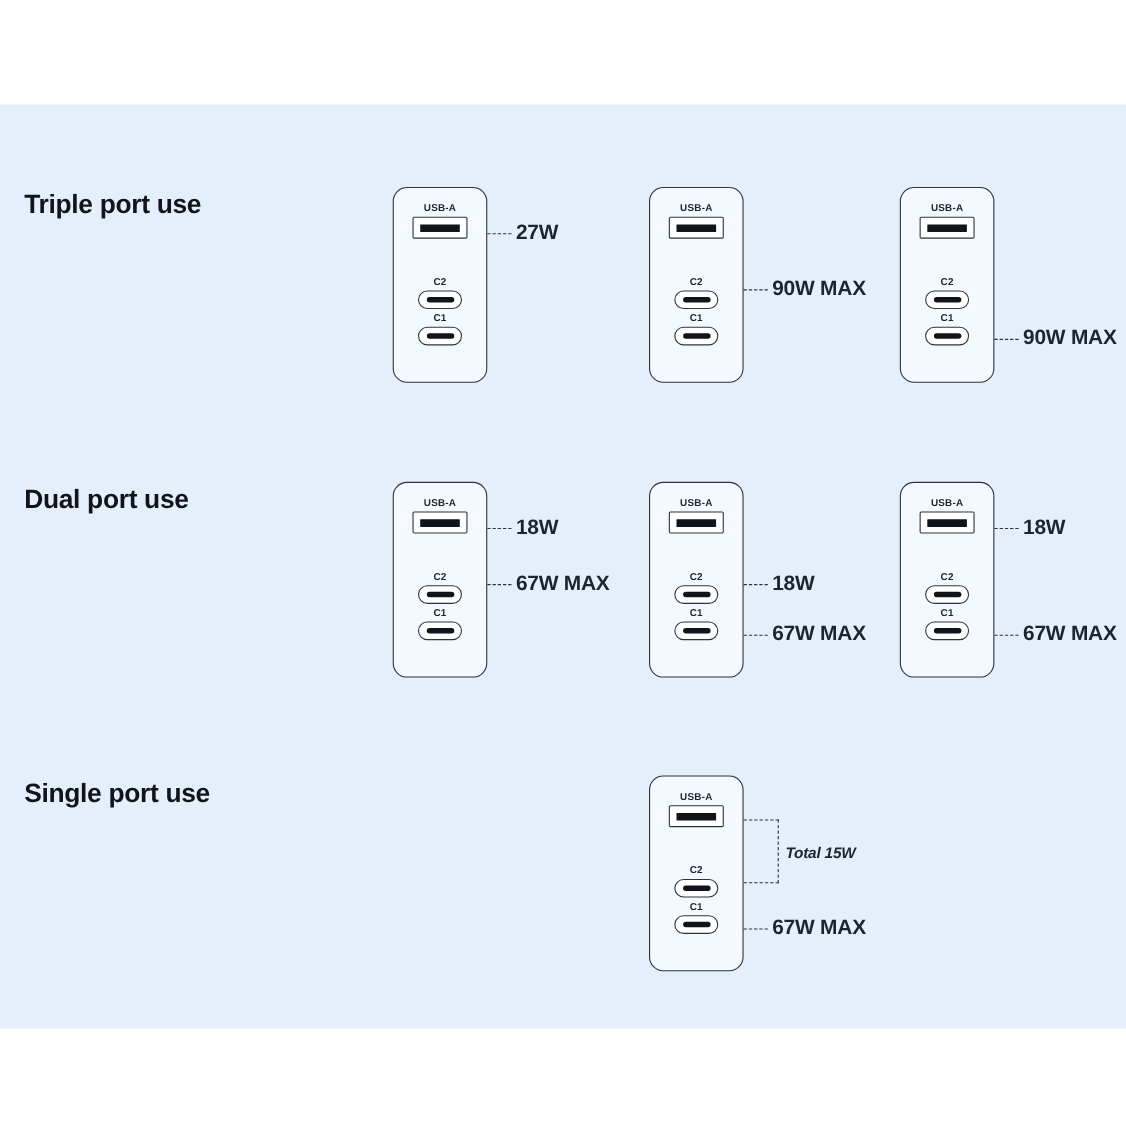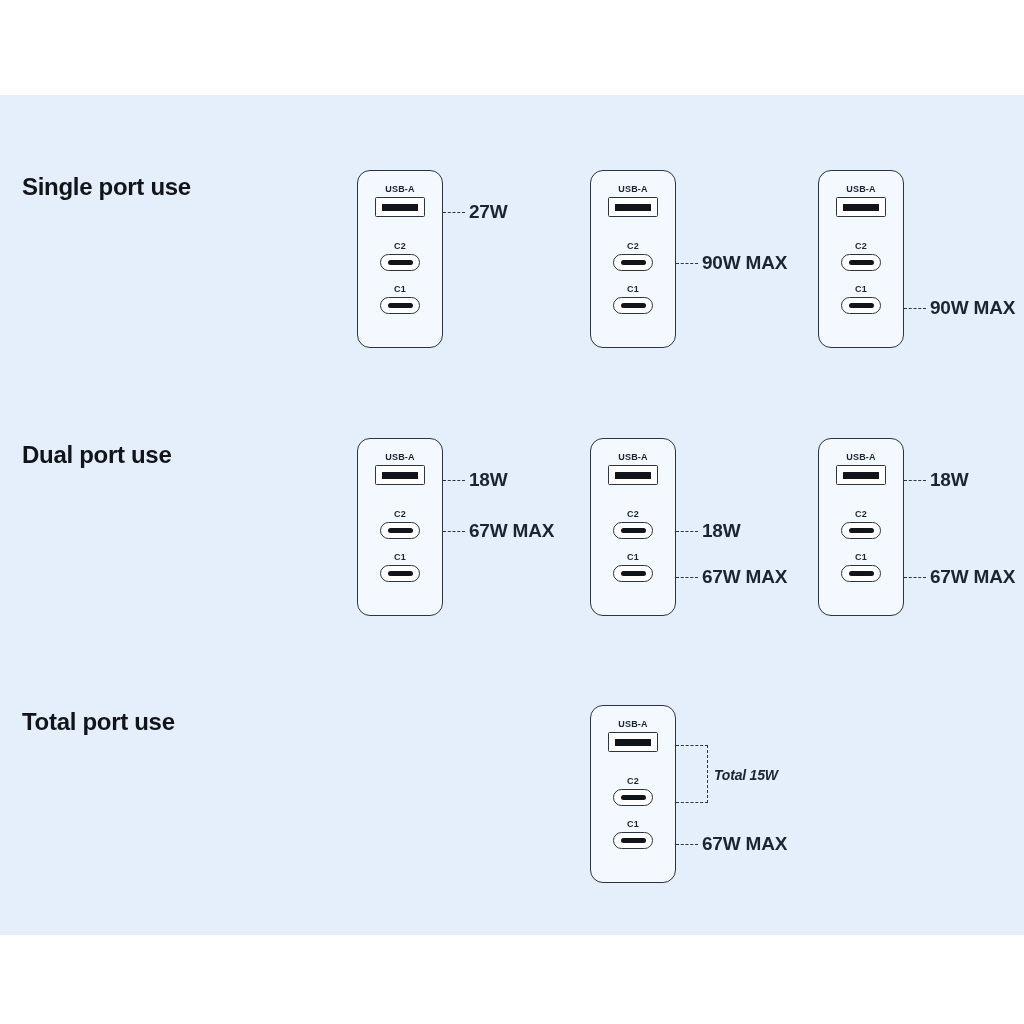--- a/index.html
+++ b/index.html
@@ -108,21 +108,21 @@
   .usbc-shape > i {
     display: block;
     width: 25px;
     height: 5px;
     background: #111418;
     border-radius: 3px;
   }
 
   
   .port.slot-a  { top: 13px; }
-  .port.slot-c2 { top: 70px; }
+  .port.slot-c2 { top: 80px; }
   .port.slot-c1 { top: 113px; text-align: center; }
 
   
   .callout {
     position: absolute;
     display: flex;
     align-items: center;
     height: 18px;
     white-space: nowrap;
   }
@@ -156,21 +156,21 @@
     font-style: italic;
   }
 </style>
 </head>
 <body>
 
 <div id="stage">
 
   <div id="band"></div>
 
-  <div class="row-heading" style="left:22px; top:173px;">Single port use</div>
+  <div class="row-heading" style="left:22px; top:173px;">Triple port use</div>
 
   <div class="device" style="left:357px; top:170px;">
     <div class="port slot-a">
       <span class="port-label">USB-A</span>
       <span class="usba-shape">
           <i></i>
         </span>
     </div>
     <div class="port slot-c2">
       <span class="port-label">C2</span>
@@ -322,21 +322,21 @@
   </div>
   <div class="callout" style="left:904px; top:471px;">
     <span class="dash" style="width:22px;"></span>
     <span class="wtext">18W</span>
   </div>
   <div class="callout" style="left:904px; top:568px;">
     <span class="dash" style="width:22px;"></span>
     <span class="wtext">67W MAX</span>
   </div>
 
-  <div class="row-heading" style="left:22px; top:708px;">Total port use</div>
+  <div class="row-heading" style="left:22px; top:708px;">Single port use</div>
 
   <div class="device" style="left:590px; top:705px;">
     <div class="port slot-a">
       <span class="port-label">USB-A</span>
       <span class="usba-shape">
           <i></i>
         </span>
     </div>
     <div class="port slot-c2">
       <span class="port-label">C2</span>

